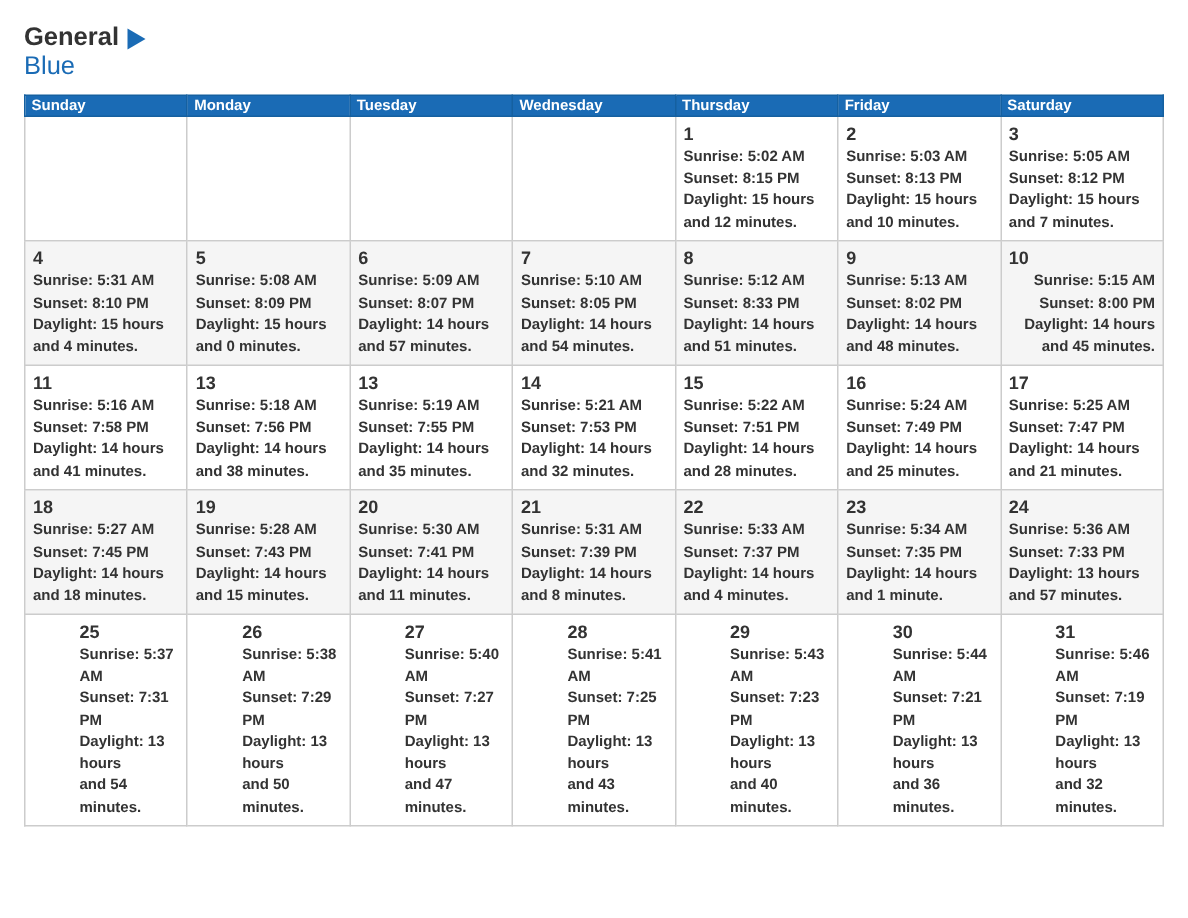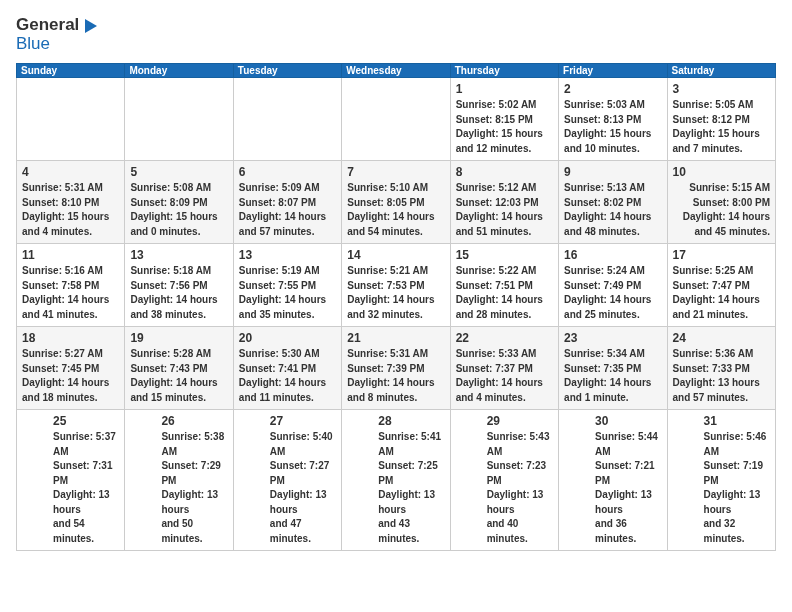--- a/index.html
+++ b/index.html
@@ -171,21 +171,21 @@
         <td>
           <span class="day-number">7</span>
           <div class="day-info" style="white-space: pre-line;">Sunrise: 5:10 AM
 Sunset: 8:05 PM
 Daylight: 14 hours
 and 54 minutes.</div>
         </td>
         <td>
           <span class="day-number">8</span>
           <div class="day-info" style="white-space: pre-line;">Sunrise: 5:12 AM
-Sunset: 12:03 PM
+Sunset: 8:33 PM
 Daylight: 14 hours
 and 51 minutes.</div>
         </td>
         <td>
           <span class="day-number">9</span>
           <div class="day-info" style="white-space: pre-line;">Sunrise: 5:13 AM
 Sunset: 8:02 PM
 Daylight: 14 hours
 and 48 minutes.</div>
         </td>

